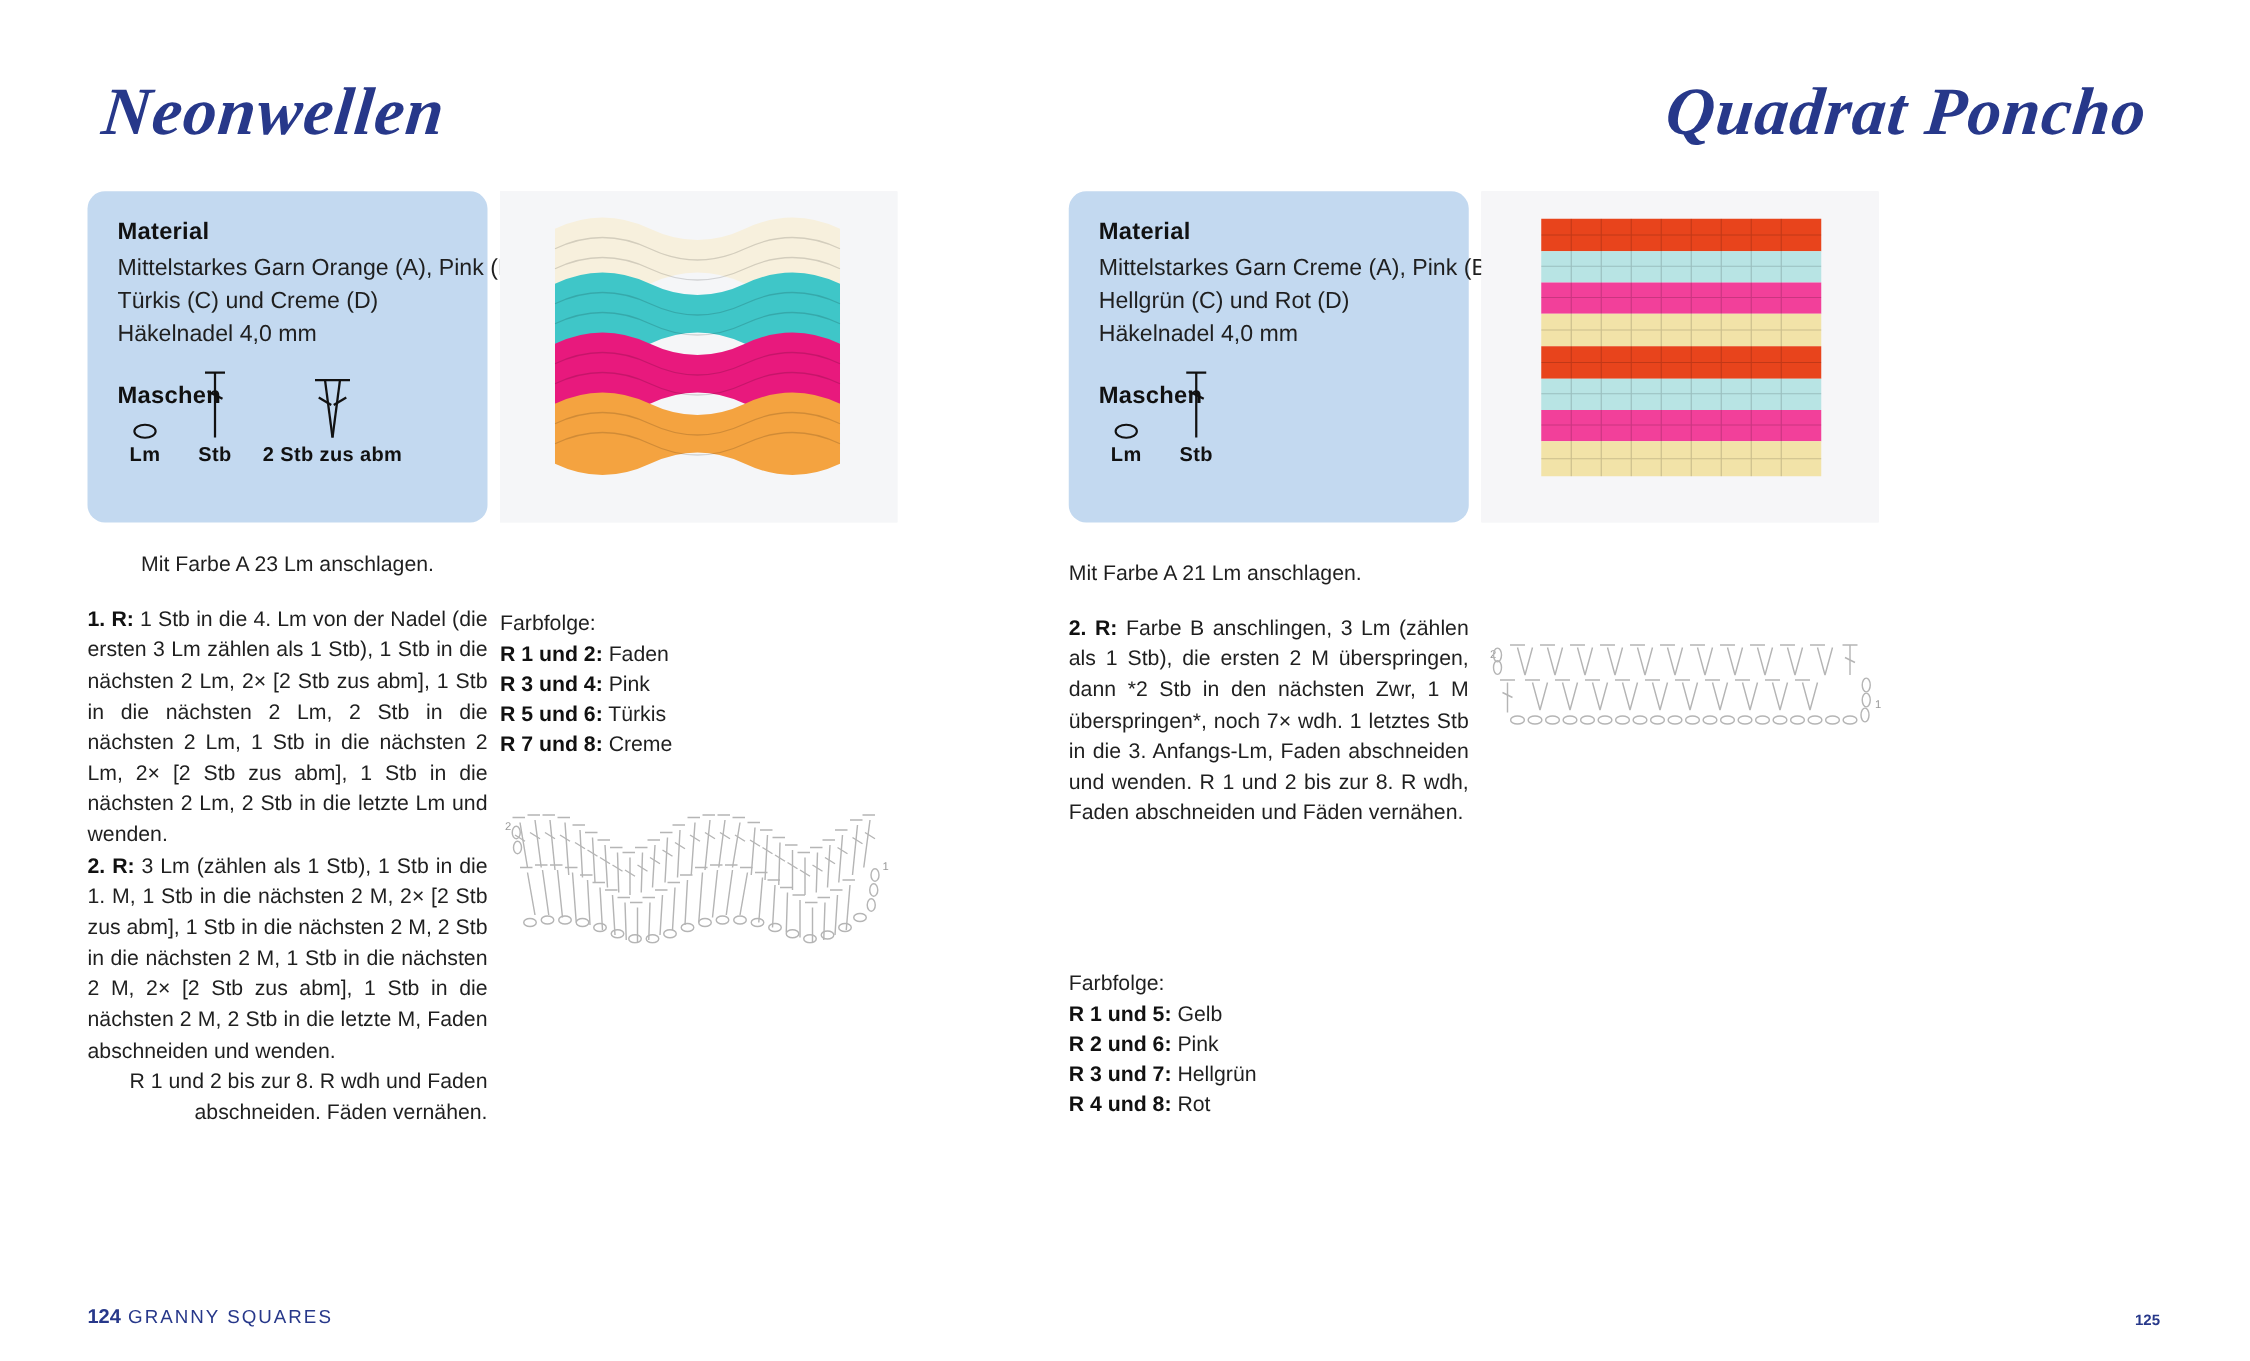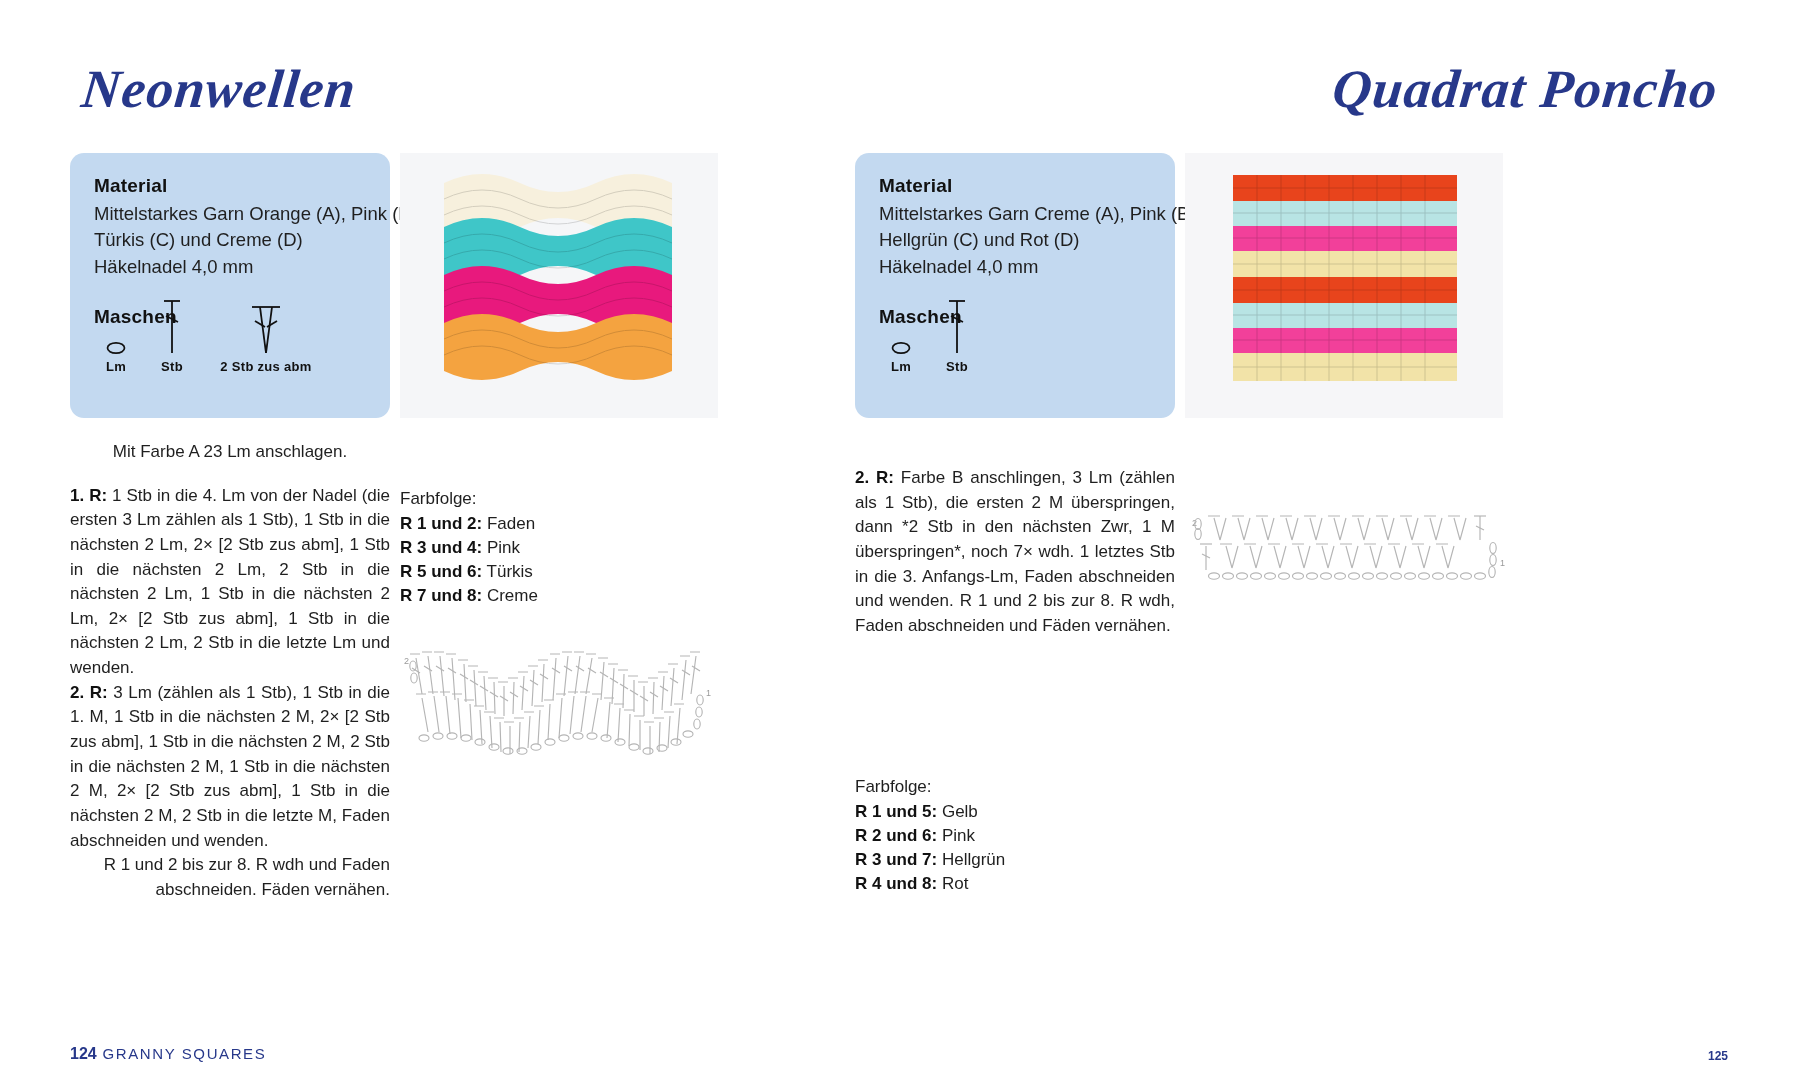--- a/index.html
+++ b/index.html
@@ -69,21 +69,21 @@
     bottom:0;
     text-align:center;
   }
   .leg-sym{
     height:56px;
     display:flex;
     align-items:flex-end;
     justify-content:center;
   }
   .leg-lbl{
-    font-size:13px;
+    font-size:16px;
     font-weight:bold;
     color:#111;
     letter-spacing:.3px;
     margin-top:4px;
     white-space:nowrap;
   }
 
   
   .photo{
     position:absolute;
@@ -357,20 +357,21 @@
           <line x1="144" y1="22" x2="144" y2="228"></line>
         <line x1="168" y1="22" x2="168" y2="228"></line>
           <line x1="192" y1="22" x2="192" y2="228"></line>
         <line x1="216" y1="22" x2="216" y2="228"></line>
           <line x1="240" y1="22" x2="240" y2="228"></line>
       </g>
     </svg>
   </div>
 
   <div class="bodytext just" id="text-right">
+    <p class="para" style="text-align:left;">Mit Farbe A 21 Lm anschlagen.</p>
     <div class="gap"></div>
     <p class="para"><b>2. R:</b> <span>Farbe B anschlingen, 3 Lm (zählen als 1 Stb), die ersten 2 M überspringen, dann *2 Stb in den nächsten Zwr, 1 M überspringen*, noch 7× wdh. 1 letztes Stb in die 3. Anfangs-Lm, Faden abschneiden und wenden. R 1 und 2 bis zur 8. R wdh, Faden abschneiden und Fäden vernähen.</span></p>
   </div>
 
   <div class="bodytext" id="farb-right">
     <div class="farb-head">Farbfolge:</div>
     <div class="farb-row"><b>R 1 und 5:</b> <span>Gelb</span></div>
     <div class="farb-row"><b>R 2 und 6:</b> <span>Pink</span></div>
     <div class="farb-row"><b>R 3 und 7:</b> <span>Hellgrün</span></div>
     <div class="farb-row"><b>R 4 und 8:</b> <span>Rot</span></div>

